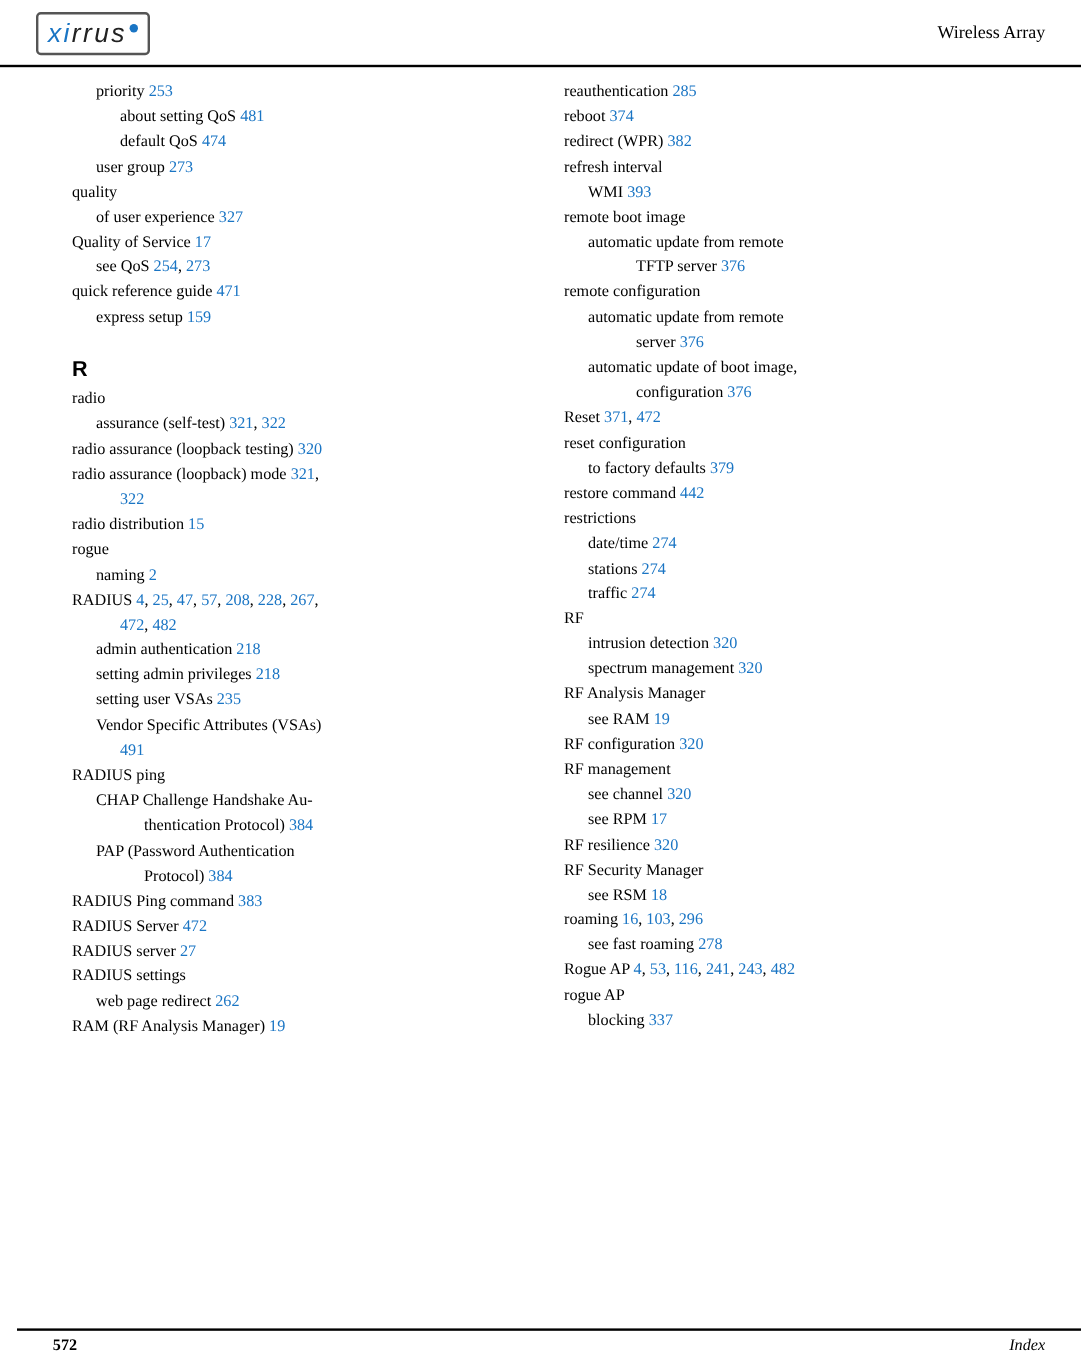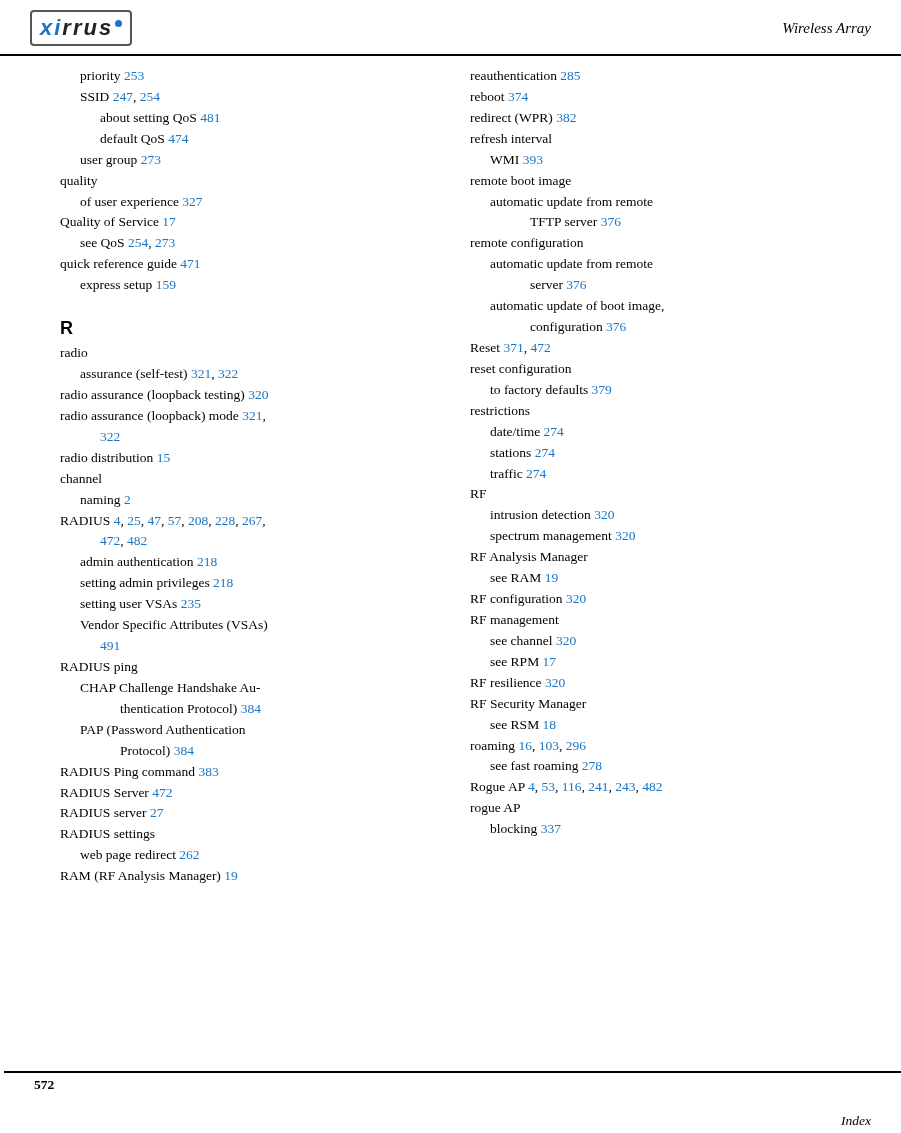--- a/index.html
+++ b/index.html
@@ -24,39 +24,38 @@
     }
     .logo-box {
       border: 2.5px solid #555;
       border-radius: 4px;
       padding: 3px 8px;
       display: flex;
       align-items: center;
     }
     .logo-text {
       font-size: 22px;
-      font-weight: 700;
+      font-weight: 400;
       letter-spacing: 2px;
       color: #222;
       font-family: Arial, sans-serif;
       font-style: italic;
     }
     .logo-x { color: #1a75c4; }
     .logo-dot {
       display: inline-block;
       width: 7px;
       height: 7px;
       background: #1a75c4;
       border-radius: 50%;
       margin-left: 2px;
       vertical-align: super;
     }
     .header-title {
       font-size: 15px;
-      font-style: italic;
       color: #000;
     }
     .main-content {
       display: flex;
       padding: 10px 0 0 0;
     }
     .left-col {
       width: 450px;
       padding: 0 20px 0 60px;
     }
@@ -74,71 +73,70 @@
     .entry {
       line-height: 1.55;
     }
     .indent1 { margin-left: 20px; }
     .indent2 { margin-left: 40px; }
     .indent3 { margin-left: 60px; }
     .blank-line { height: 10px; }
     .page-footer {
       position: absolute;
       bottom: 0;
-      left: 4px;
+      left: 14px;
       right: 0;
       border-top: 2px solid #000;
       display: flex;
       justify-content: space-between;
       padding: 4px 30px;
       font-size: 13.5px;
     }
     .footer-page { font-weight: bold; }
-    .footer-index { font-style: italic; margin-top: 36px; }
+    .footer-index { font-style: italic; }
   </style>
 </head>
 <body>
 
 <div class="page-header">
   <div class="logo-area">
     <div class="logo-box">
       <span class="logo-text">
         <span class="logo-x">xi</span><span style="color:#222;">rrus</span><span class="logo-dot"></span>
       </span>
     </div>
   </div>
   <div class="header-title">Wireless Array</div>
 </div>
 
 <div class="main-content">
 
   <div class="left-col">
 
     <div class="entry indent1">priority <a class="index-link">253</a></div>
-    <div class="entry indent1">SSID <a class="index-link">247</a>, <a class="index-link">254</a></div>
     <div class="entry indent2">about setting QoS <a class="index-link">481</a></div>
     <div class="entry indent2">default QoS <a class="index-link">474</a></div>
     <div class="entry indent1">user group <a class="index-link">273</a></div>
     <div class="entry">quality</div>
     <div class="entry indent1">of user experience <a class="index-link">327</a></div>
     <div class="entry">Quality of Service <a class="index-link">17</a></div>
     <div class="entry indent1">see QoS <a class="index-link">254</a>, <a class="index-link">273</a></div>
     <div class="entry">quick reference guide <a class="index-link">471</a></div>
     <div class="entry indent1">express setup  <a class="index-link">159</a></div>
 
     <div class="blank-line"></div>
 
     <div class="section-letter">R</div>
     <div class="entry">radio</div>
     <div class="entry indent1">assurance (self-test) <a class="index-link">321</a>, <a class="index-link">322</a></div>
     <div class="entry">radio assurance (loopback testing) <a class="index-link">320</a></div>
     <div class="entry">radio assurance (loopback) mode  <a class="index-link">321</a>,</div>
     <div class="entry indent2"><a class="index-link">322</a></div>
     <div class="entry">radio distribution <a class="index-link">15</a></div>
-    <div class="entry">channel</div>
+    <div class="entry">rogue</div>
     <div class="entry indent1">naming <a class="index-link">2</a></div>
     <div class="entry">RADIUS  <a class="index-link">4</a>,  <a class="index-link">25</a>,  <a class="index-link">47</a>,  <a class="index-link">57</a>,  <a class="index-link">208</a>,  <a class="index-link">228</a>,  <a class="index-link">267</a>,</div>
     <div class="entry indent2"><a class="index-link">472</a>, <a class="index-link">482</a></div>
     <div class="entry indent1">admin authentication <a class="index-link">218</a></div>
     <div class="entry indent1">setting admin privileges <a class="index-link">218</a></div>
     <div class="entry indent1">setting user VSAs <a class="index-link">235</a></div>
     <div class="entry indent1">Vendor Specific Attributes (VSAs)</div>
     <div class="entry indent2"><a class="index-link">491</a></div>
     <div class="entry">RADIUS ping</div>
     <div class="entry indent1">CHAP  Challenge  Handshake  Au-</div>
@@ -165,20 +163,21 @@
     <div class="entry indent1">automatic   update   from   remote</div>
     <div class="entry indent3">TFTP server <a class="index-link">376</a></div>
     <div class="entry">remote configuration</div>
     <div class="entry indent1">automatic   update   from   remote</div>
     <div class="entry indent3">server <a class="index-link">376</a></div>
     <div class="entry indent1">automatic  update  of  boot  image,</div>
     <div class="entry indent3">configuration <a class="index-link">376</a></div>
     <div class="entry">Reset <a class="index-link">371</a>, <a class="index-link">472</a></div>
     <div class="entry">reset configuration</div>
     <div class="entry indent1">to factory defaults <a class="index-link">379</a></div>
+    <div class="entry">restore command <a class="index-link">442</a></div>
     <div class="entry">restrictions</div>
     <div class="entry indent1">date/time <a class="index-link">274</a></div>
     <div class="entry indent1">stations <a class="index-link">274</a></div>
     <div class="entry indent1">traffic <a class="index-link">274</a></div>
     <div class="entry">RF</div>
     <div class="entry indent1">intrusion detection <a class="index-link">320</a></div>
     <div class="entry indent1">spectrum management <a class="index-link">320</a></div>
     <div class="entry">RF Analysis Manager</div>
     <div class="entry indent1">see RAM <a class="index-link">19</a></div>
     <div class="entry">RF configuration <a class="index-link">320</a></div>

